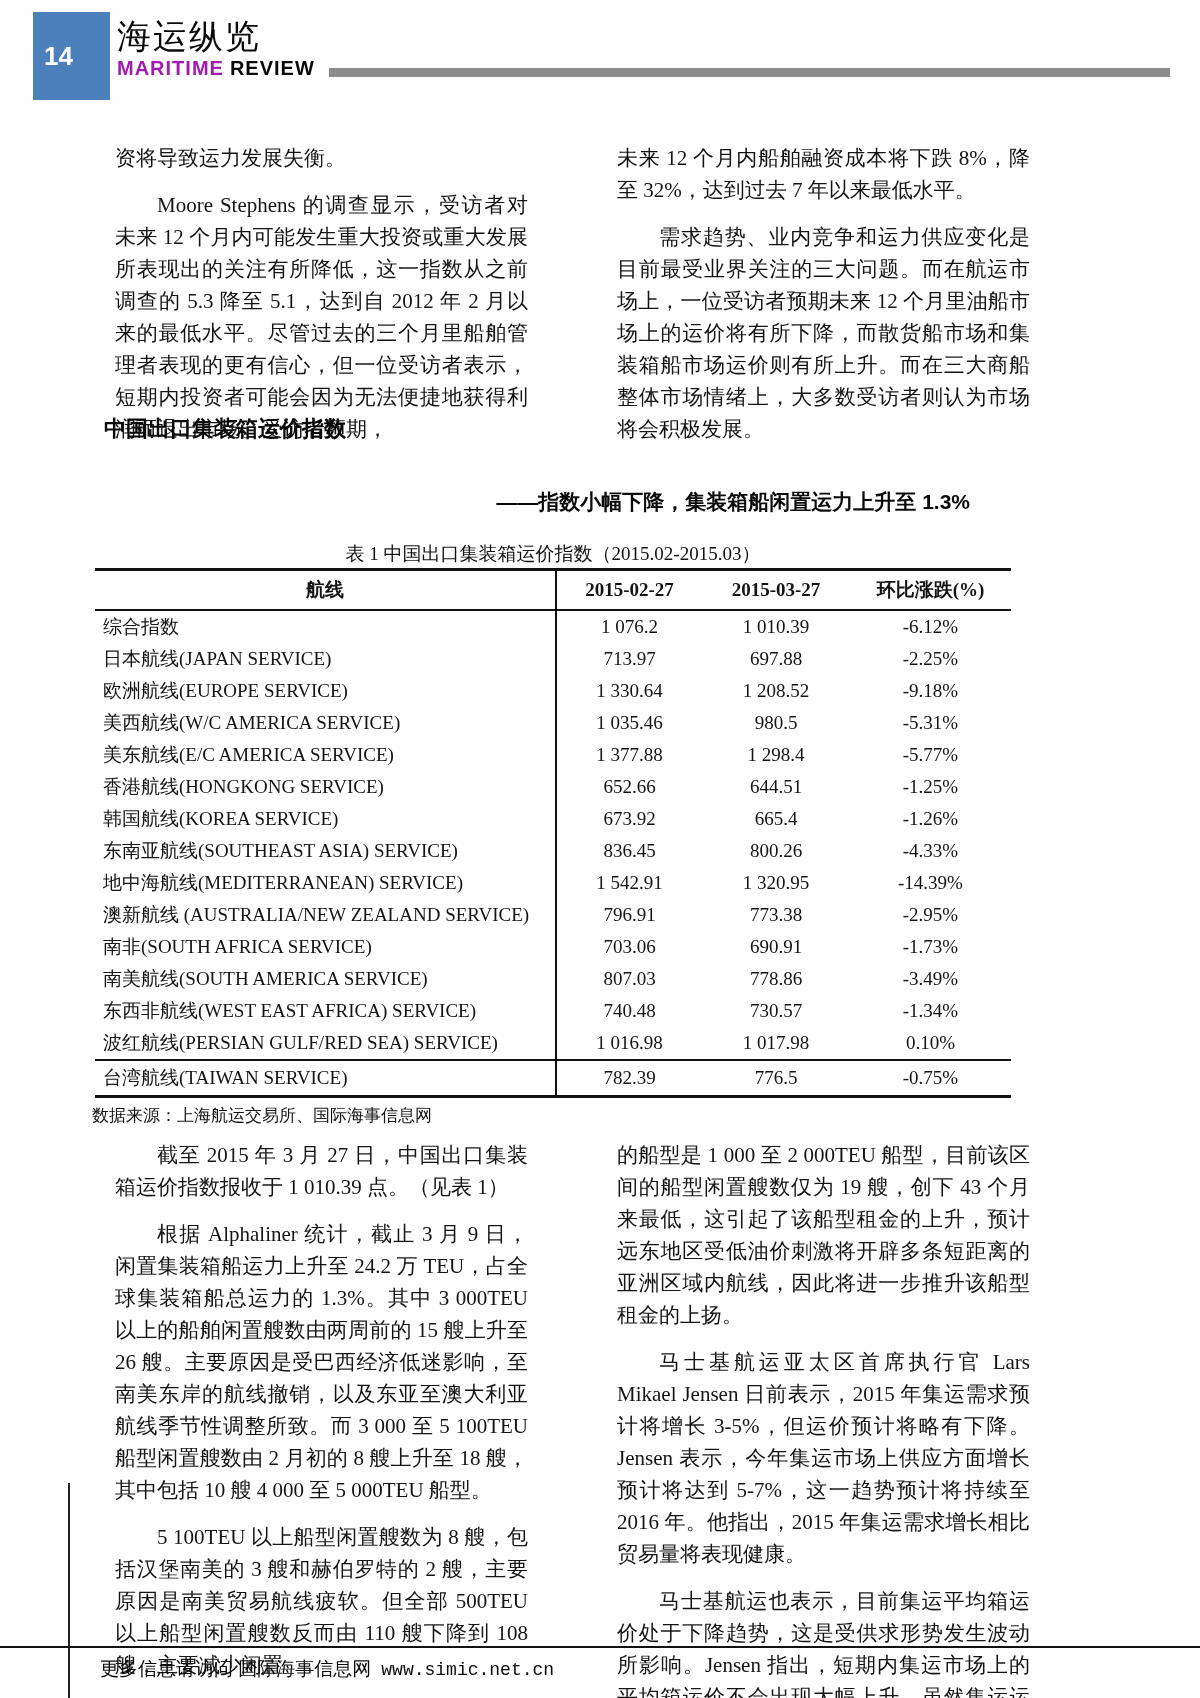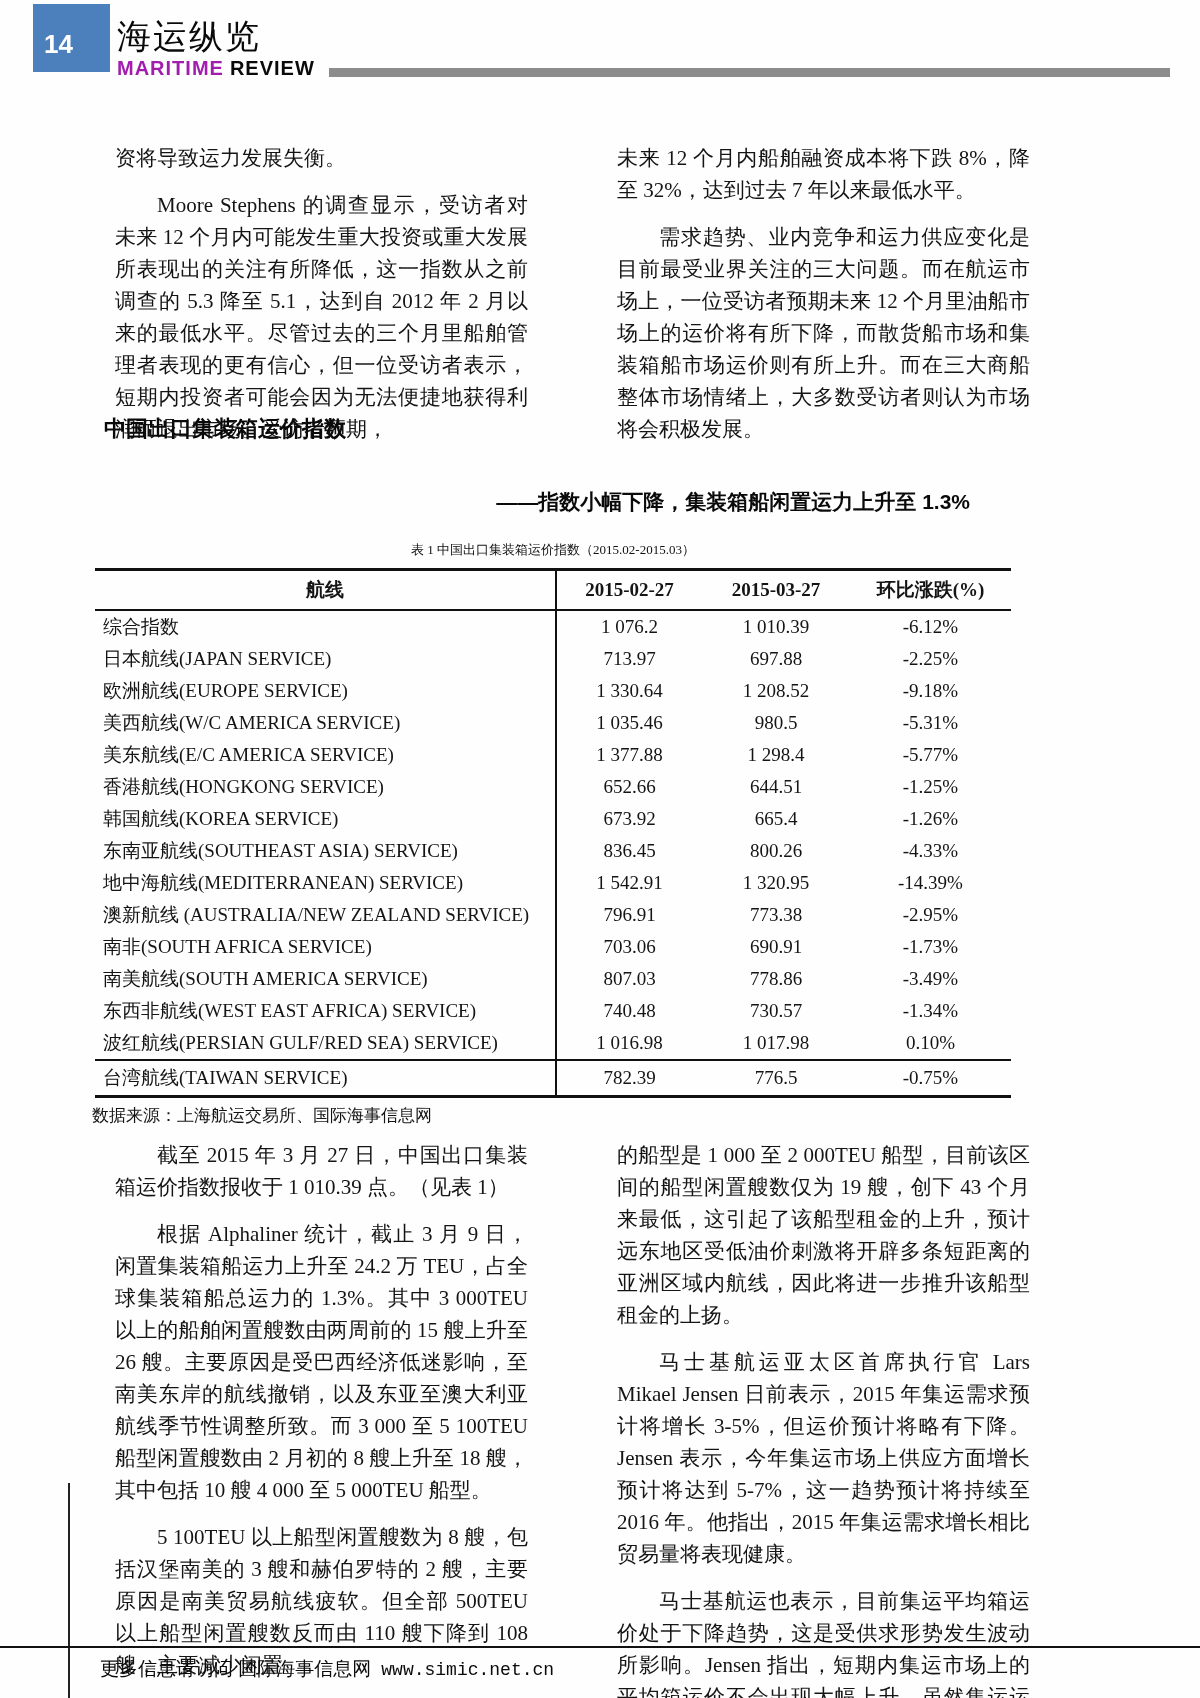--- a/index.html
+++ b/index.html
@@ -3,23 +3,23 @@
 <meta charset="utf-8">
 <style>
   html,body{margin:0;padding:0;background:#fff;}
   .page{
     position:relative;width:1200px;height:1698px;background:#fefefe;
     color:#141414;overflow:hidden;margin:0 auto;
     font-family:"Liberation Serif","DejaVu Serif",serif;
   }
   
   .pagenum-box{
-    position:absolute;left:33px;top:4px;width:77px;height:68px;background:#4b80bc;
+    position:absolute;left:33px;top:12px;width:77px;height:88px;background:#4b80bc;
     display:flex;align-items:flex-end;justify-content:center;box-sizing:border-box;
-    padding-bottom:12px;padding-right:26px;
+    padding-bottom:28px;padding-right:26px;
   }
   .pagenum-box span{
     color:#fff;font:bold 26px "Liberation Sans","DejaVu Sans",sans-serif;
   }
   .masthead{position:absolute;left:117px;top:16px;width:1053px;}
   .title-cn{
     font:500 34px "Liberation Sans","DejaVu Sans",sans-serif;color:#0a0a0a;
     letter-spacing:2px;line-height:40px;
   }
   .title-en-line{display:flex;align-items:flex-end;margin-top:1px;}
@@ -42,21 +42,21 @@
     position:absolute;left:104px;top:414px;
     font:bold 22px "Liberation Sans","DejaVu Sans",sans-serif;color:#0a0a0a;text-align:center;
   }
   .section-subtitle{
     position:absolute;left:95px;top:488px;width:875px;text-align:right;
     font:bold 21px "Liberation Sans","DejaVu Sans",sans-serif;color:#0a0a0a;
   }
   
   .tbl-caption{
     position:absolute;left:95px;top:541px;width:916px;text-align:center;
-    font-size:13px;color:#111;
+    font-size:19px;color:#111;
   }
   .tbl{position:absolute;left:95px;top:568px;width:916px;border-bottom:3px solid #111;}
   .thead{
     display:grid;grid-template-columns:460px 147px 148px 1fr;height:38px;
     border-top:3px solid #111;border-bottom:2px solid #111;
     font-weight:bold;font-size:19px;
   }
   .thead > div{display:flex;align-items:center;justify-content:center;white-space:nowrap;}
   .thead > .c2{border-left:2px solid #111;}
   .trow{

